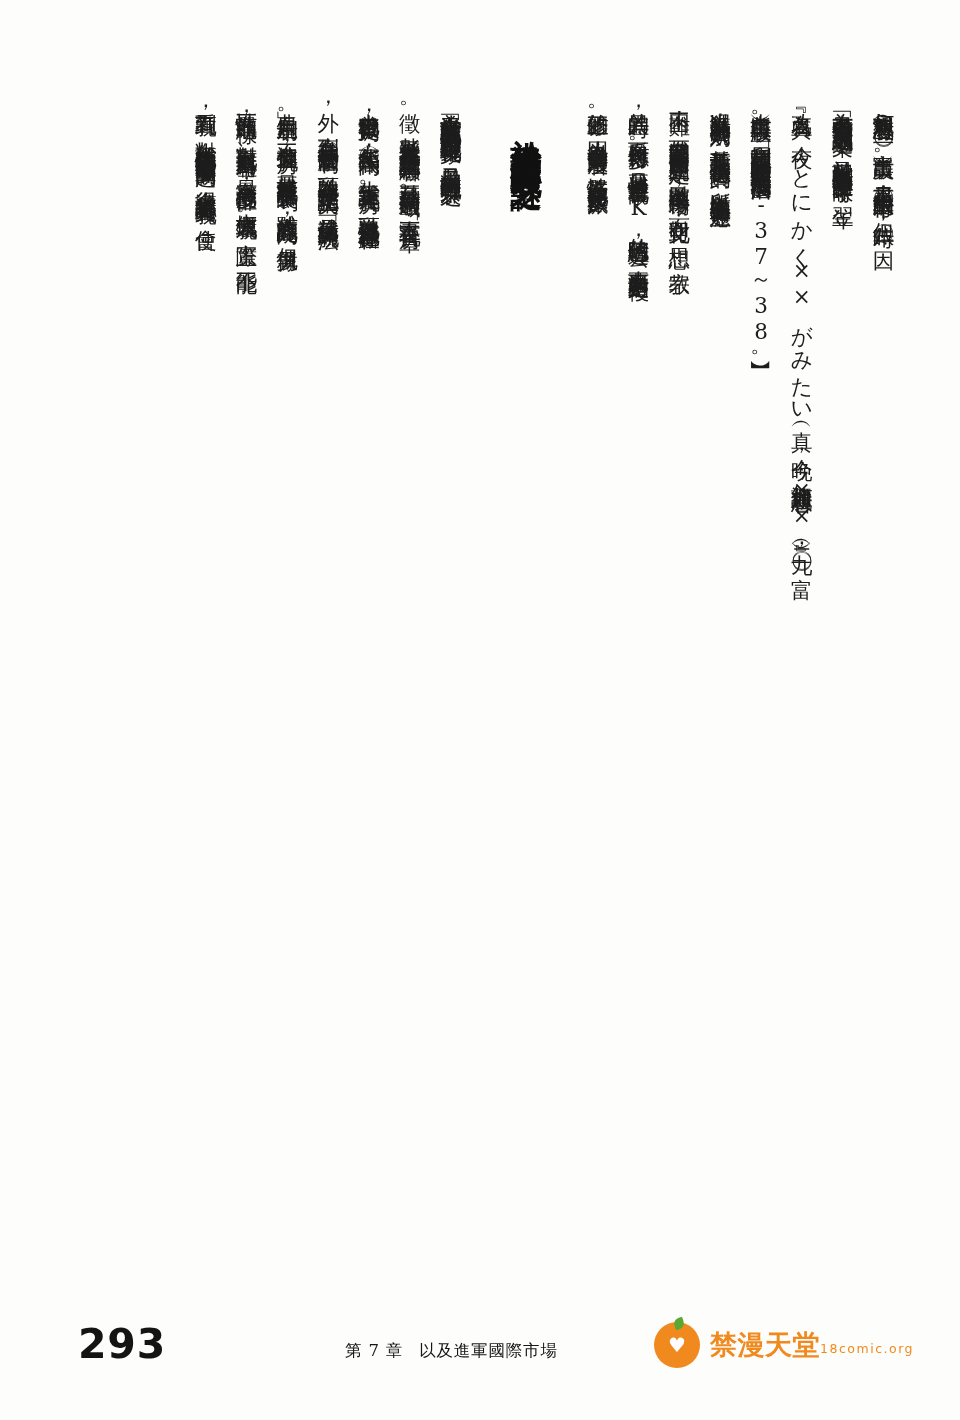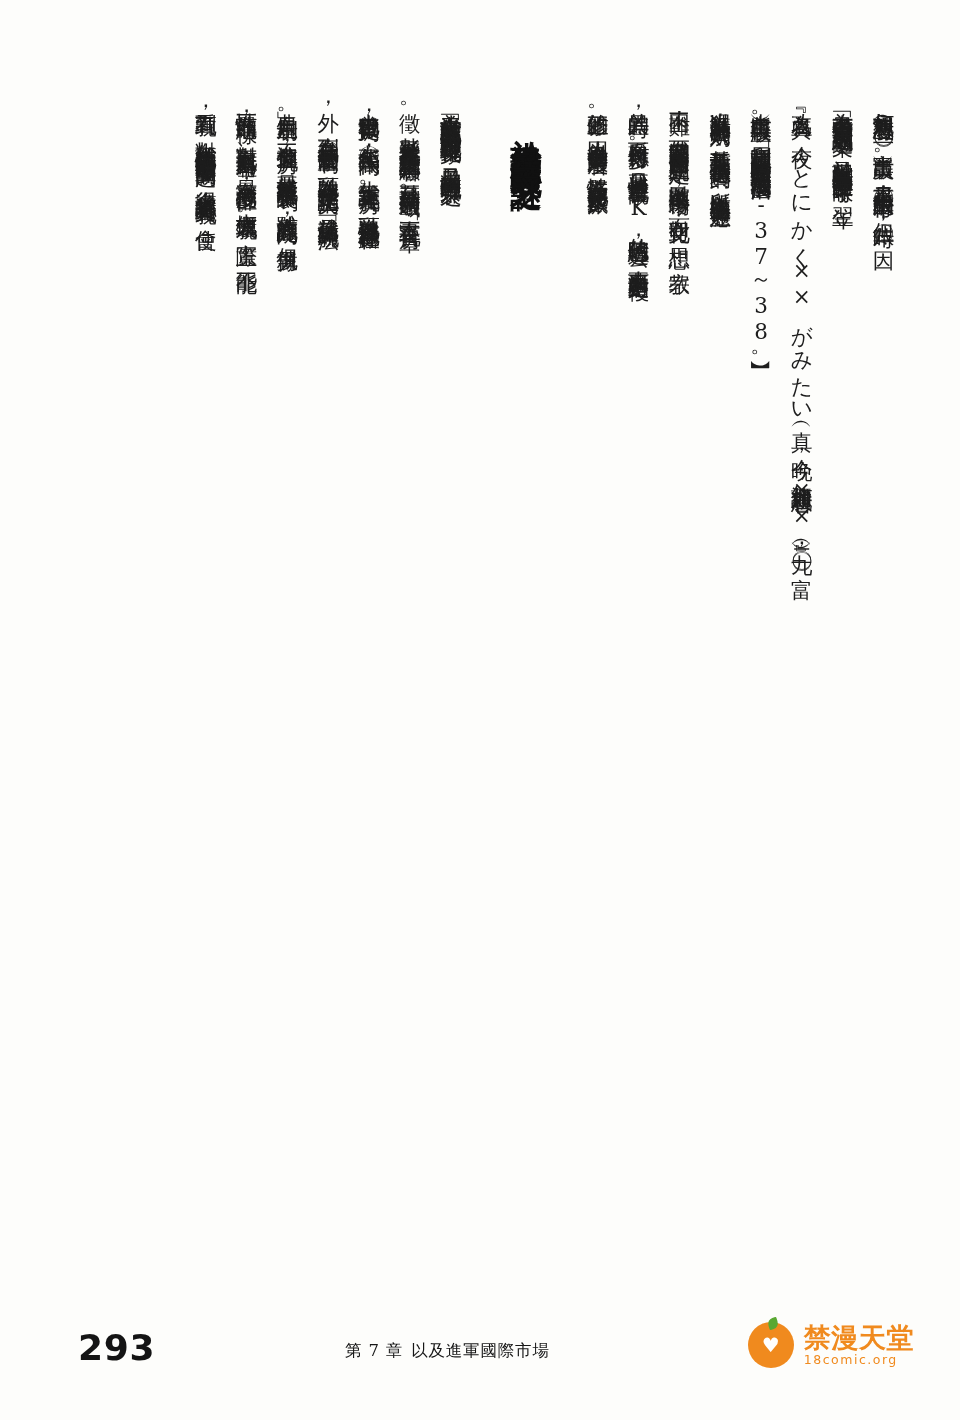--- a/index.html
+++ b/index.html
@@ -66,38 +66,38 @@
     left: 0;
     right: 0;
     bottom: 34px;
     height: 70px;
   }
 
   .page-number {
     position: absolute;
     left: 78px;
     bottom: 18px;
-    font-size: 36px;
+    font-size: 41px;
     font-weight: bold;
     letter-spacing: 0.02em;
     color: #141414;
     font-family: "DejaVu Sans", "Liberation Sans", sans-serif;
   }
 
   .chapter-line {
     position: absolute;
     left: 345px;
     bottom: 24px;
     font-size: 16.5px;
     color: #161616;
     letter-spacing: 0.05em;
     white-space: nowrap;
   }
   .chapter-line .chap-no {
-    margin-right: 8px;
+    margin-right: 16px;
   }
 
   
   .watermark {
     position: absolute;
     right: 46px;
     bottom: 18px;
     display: flex;
     align-items: center;
     gap: 10px;
@@ -125,36 +125,35 @@
     position: absolute;
     left: 50%;
     top: 50%;
     transform: translate(-50%, -52%);
     color: #ffffff;
     font-size: 20px;
     line-height: 1;
   }
   .wm-text {
     display: flex;
-    flex-direction: column;
     line-height: 1.04;
   }
   .wm-title {
     font-size: 27px;
     font-weight: bold;
     color: #f08a1e;
     letter-spacing: 0.02em;
     font-family: "DejaVu Sans", "Liberation Sans", sans-serif;
   }
   .wm-sub {
     font-size: 12.5px;
     color: #f08a1e;
     letter-spacing: 0.12em;
     font-family: "DejaVu Sans", "Liberation Sans", sans-serif;
-    margin-top: 1px;
+    margin-top: 11px;
   }
 </style>
 </head>
 <body>
 
 <div class="page">
 
   <div class="body-area">
     <div class="col">如何就想看凌辱」』（二〇〇二，富士美出版）。本書是〇二年出版的單行本，但〇八年時，因</div>
     <div class="col">為書名中帶有「凌辱」一詞而遭亞馬遜下架。於是出版社判斷只要拿掉「凌辱」字眼即可，翌年</div>

